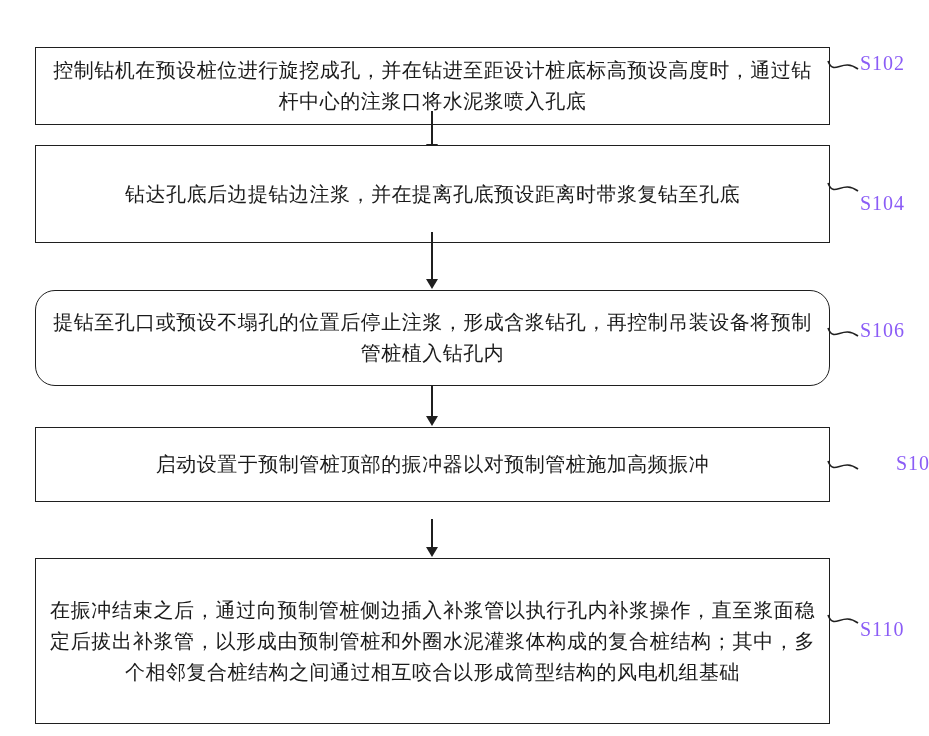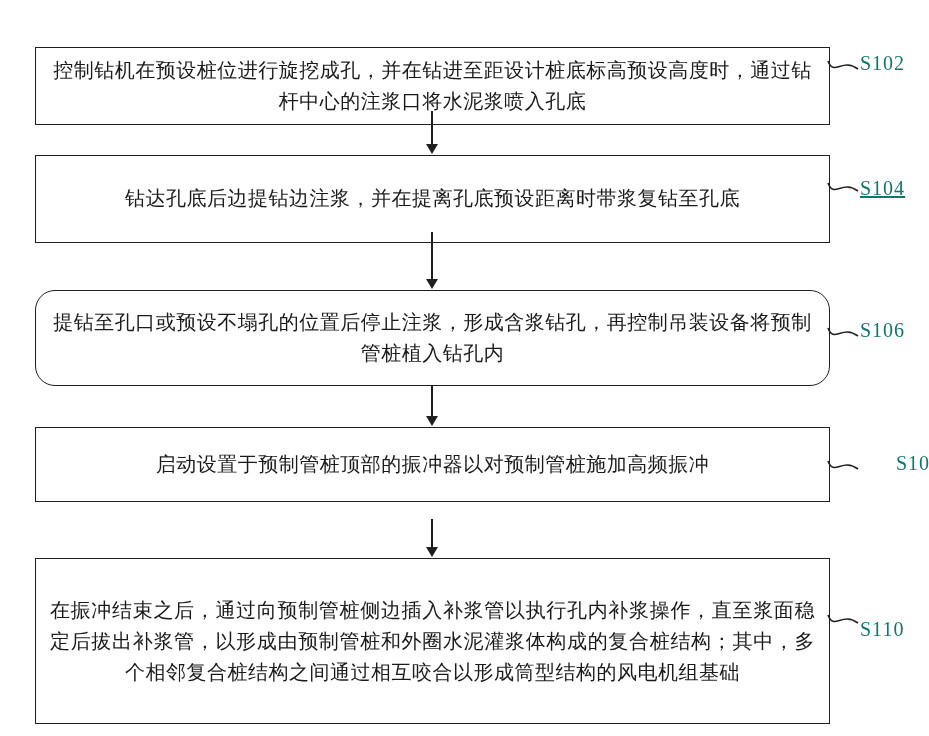--- a/index.html
+++ b/index.html
@@ -26,21 +26,21 @@
     display: flex;
     align-items: center;
     justify-content: center;
     text-align: center;
     padding: 6px 14px;
     font-size: 20px;
     line-height: 31px;
     letter-spacing: 0.5px;
   }
   .box-1 { top: 47px;  height: 78px;  }
-  .box-2 { top: 155px; height: 88px; font-family: Liberation Mono, monospace;  }
+  .box-2 { top: 145px; height: 98px;  }
   .box-3 { top: 290px; height: 96px; border-radius: 20px;  }
   .box-4 { top: 427px; height: 75px;  }
   .box-5 { top: 558px; height: 166px; text-align: justify; text-align-last: center; }
 
   .arrow {
     position: absolute;
     left: 431px;
     width: 2px;
     background: #1f1f1f;
   }
@@ -59,26 +59,26 @@
   .arrow-2 { top: 232px; height: 48px; }
   .arrow-3 { top: 386px; height: 31px; }
   .arrow-4 { top: 519px; height: 29px; }
 
   .step-label {
     position: absolute;
     left: 860px;
     width: 64px;
     font-size: 20px;
     letter-spacing: 1px;
-    color: #0f766e;
+    color: #8b5cf6;
     text-align: left;
     white-space: nowrap;
   }
   .label-1 { top: 52px;  }
-  .label-2 { top: 177px; text-decoration: underline; }
+  .label-2 { top: 192px; }
   .label-3 { top: 319px; }
   .label-4 { top: 452px; margin-left: 36px; }
   .label-5 { top: 618px; }
 
   .connector {
     position: absolute;
     left: 826px;
     width: 34px;
     height: 24px;
   }

